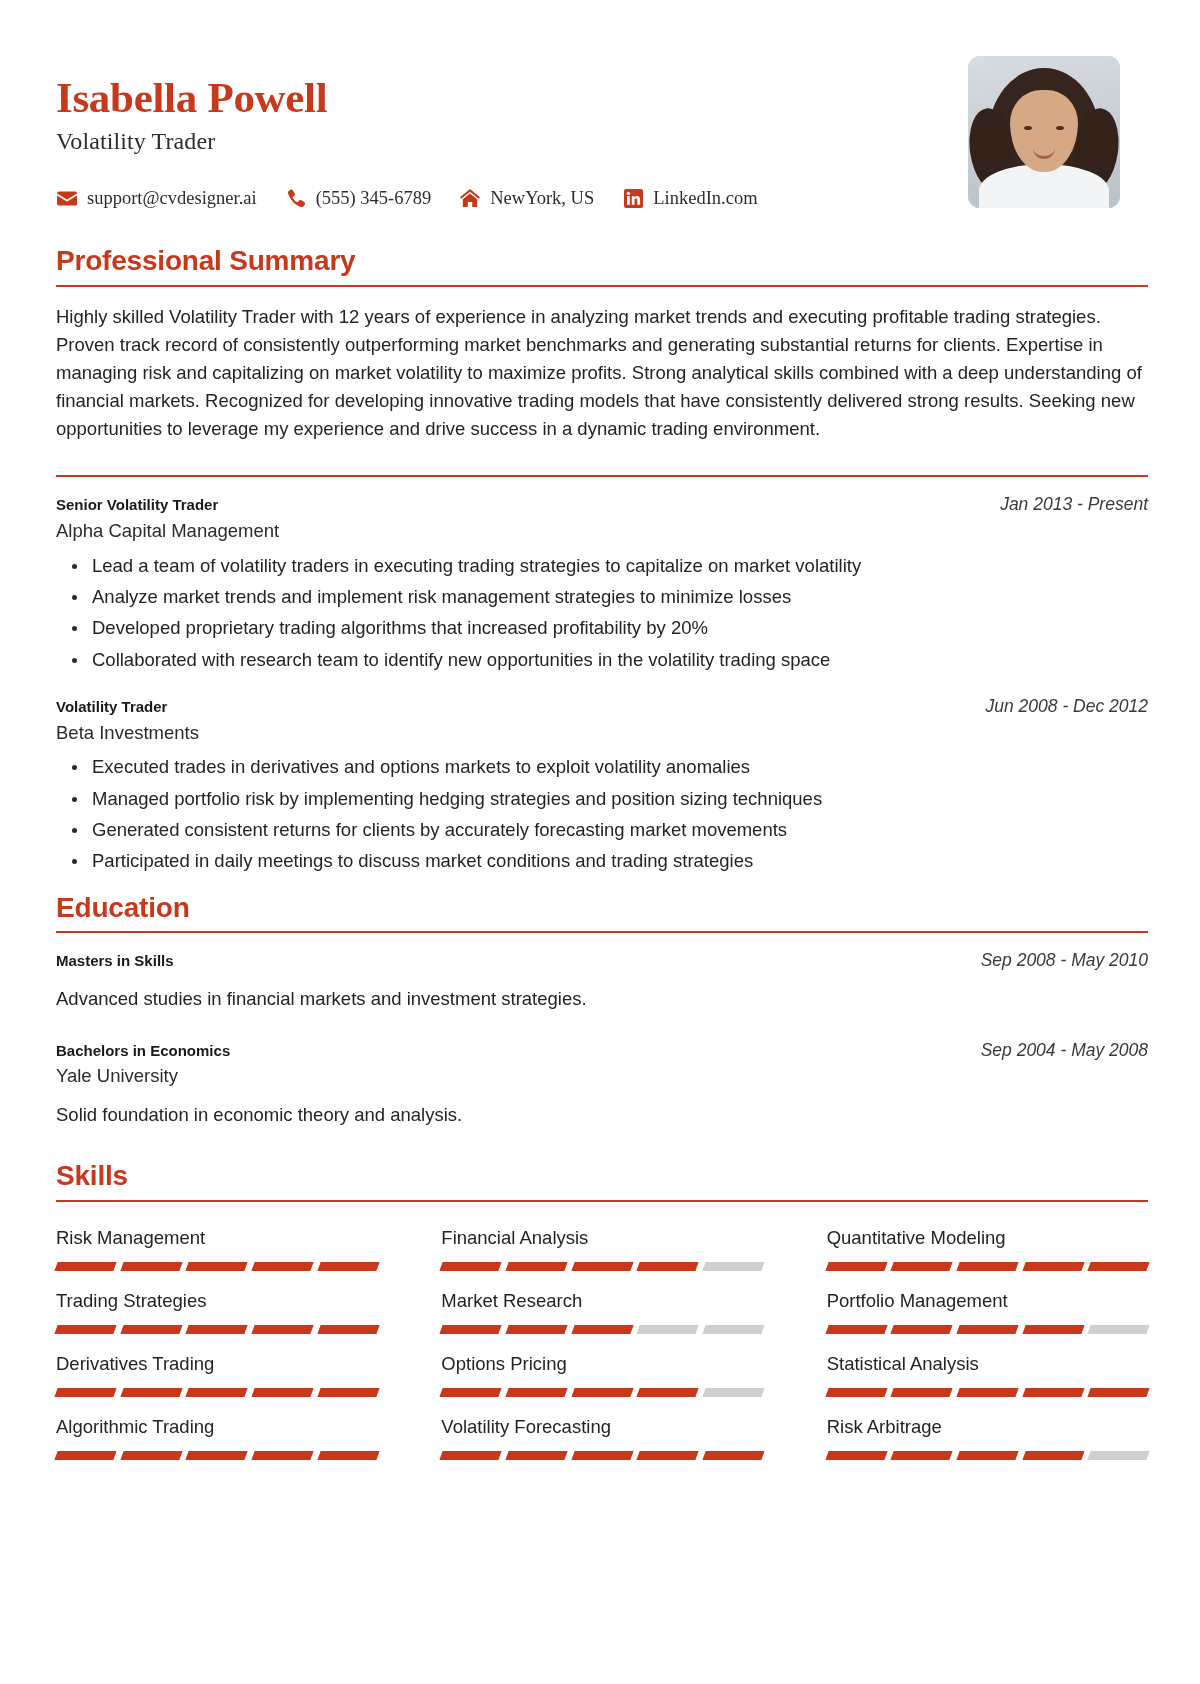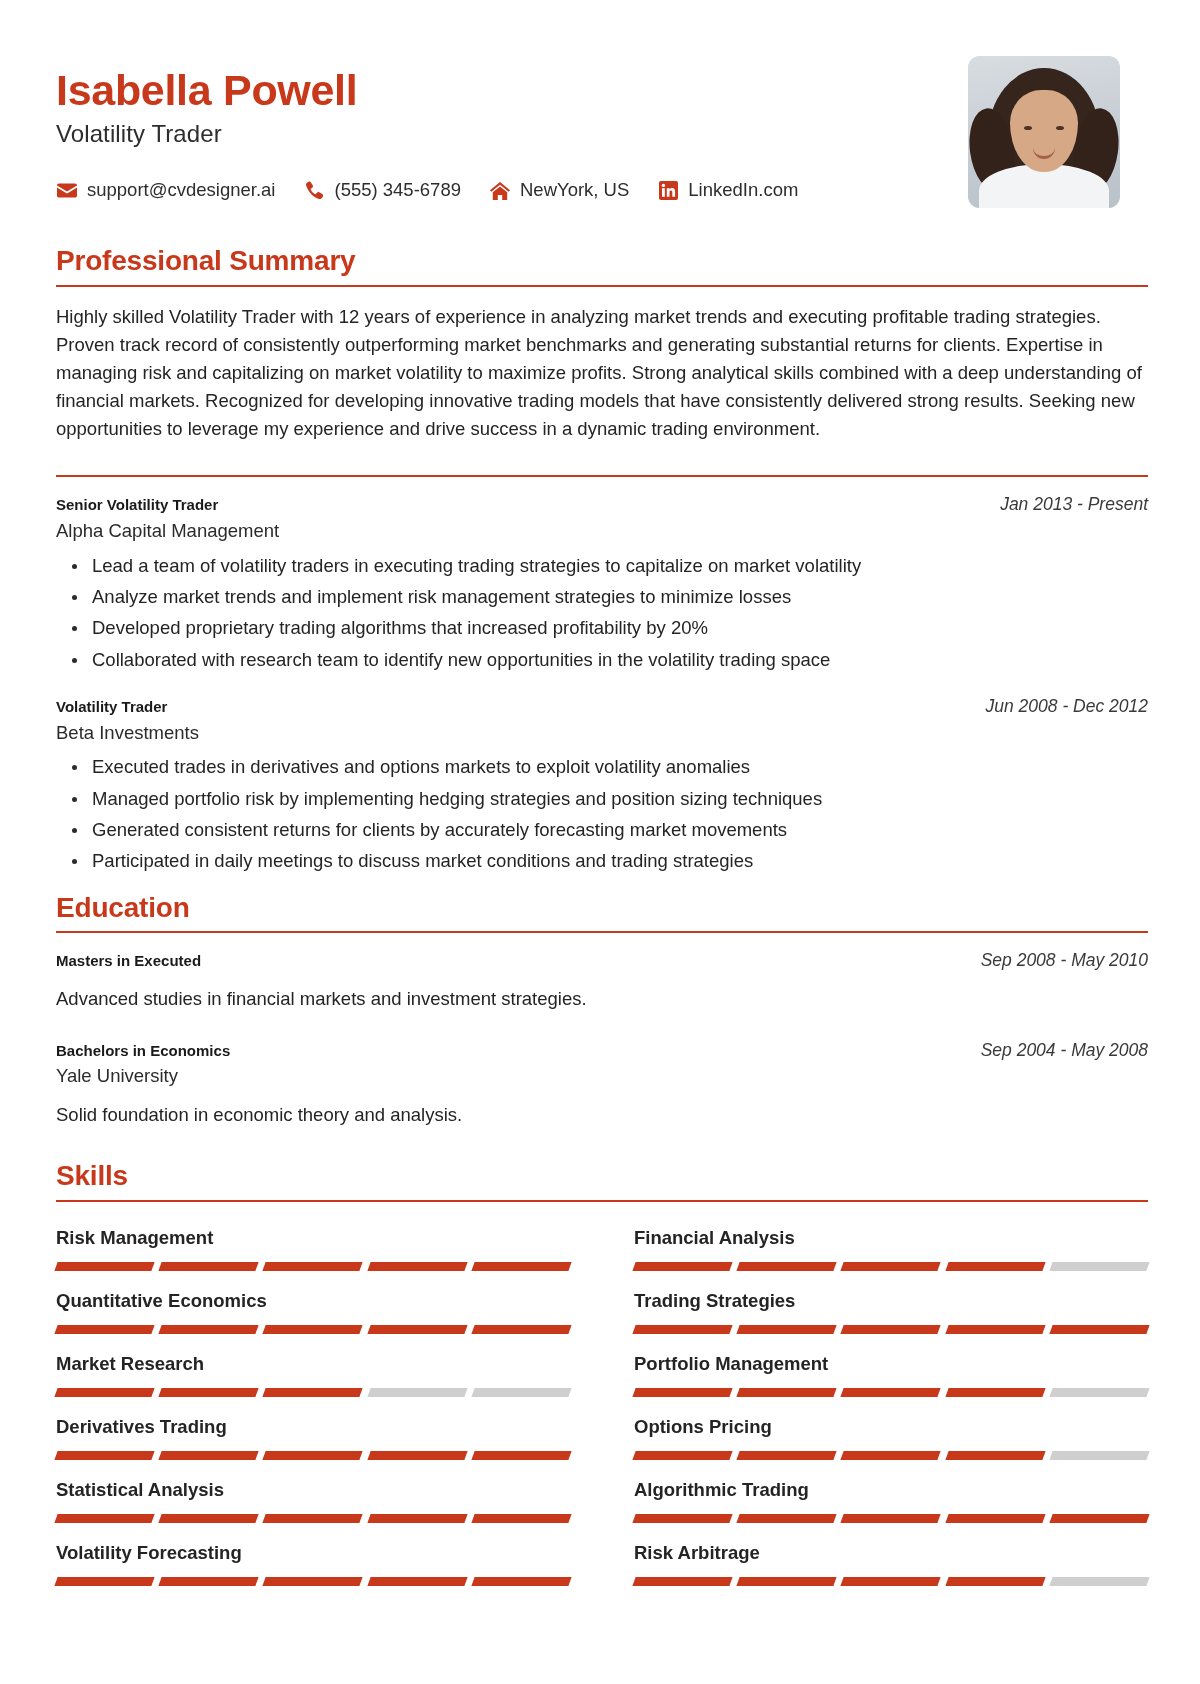--- a/index.html
+++ b/index.html
@@ -20,24 +20,25 @@
     width: 1200px;
     height: 1684px;
     padding: 0;
     box-sizing: border-box;
     position: relative;
   }
 
   
   .header {
     display: flex;
-    align-items: center;
+    align-items: flex-end;
     justify-content: space-between;
     padding: 52px 80px 0 56px;
     box-sizing: border-box;
+    font-family: Liberation Serif, serif;
   }
   .header-left {
     flex: 1 1 auto;
     padding-top: 8px;
   }
   .full-name {
     font-size: 43px;
     font-weight: bold;
     color: #C8381B;
     letter-spacing: -0.3px;
@@ -243,24 +244,23 @@
     width: 5px; height: 5px;
     border-radius: 50%;
     background: #2b2b2b;
   }
   .entry-gap { height: 16px; }
   .edu-entry { margin-bottom: 10px; }
 
   
   .skills-grid {
     display: grid;
-    grid-template-columns: 1fr 1fr;
+    grid-template-columns: 1fr 1fr 1fr;
     column-gap: 64px;
     row-gap: 0;
-    font-weight: bold;
   }
   .skill {
     padding: 8px 0 10px 0;
   }
   .skill-name {
     font-size: 18.5px;
     color: #242424;
     line-height: 1.3;
     margin-bottom: 12px;
   }
@@ -385,21 +385,21 @@
       </ul>
     </div>
   </div>
 
   <div class="section s-education">
     <div class="section-title">Education</div>
     <div class="section-rule"></div>
 
     <div class="edu-entry">
       <div class="entry-head">
-        <div class="entry-role">Masters in Executed</div>
+        <div class="entry-role">Masters in Skills</div>
         <div class="entry-date">Sep 2008 - May 2010</div>
       </div>
       <div class="entry-desc">Advanced studies in financial markets and investment strategies.</div>
     </div>
 
     <div class="entry-gap"></div>
 
     <div class="edu-entry">
       <div class="entry-head">
         <div class="entry-role">Bachelors in Economics</div>
@@ -428,21 +428,21 @@
           <div class="skill-name">Financial Analysis</div>
           <div class="skill-bar">
             <span class="seg on"></span>
             <span class="seg on"></span>
             <span class="seg on"></span>
             <span class="seg on"></span>
             <span class="seg"></span>
           </div>
         </div>
         <div class="skill">
-          <div class="skill-name">Quantitative Economics</div>
+          <div class="skill-name">Quantitative Modeling</div>
           <div class="skill-bar">
             <span class="seg on"></span>
             <span class="seg on"></span>
             <span class="seg on"></span>
             <span class="seg on"></span>
             <span class="seg on"></span>
           </div>
         </div>
         <div class="skill">
           <div class="skill-name">Trading Strategies</div>

